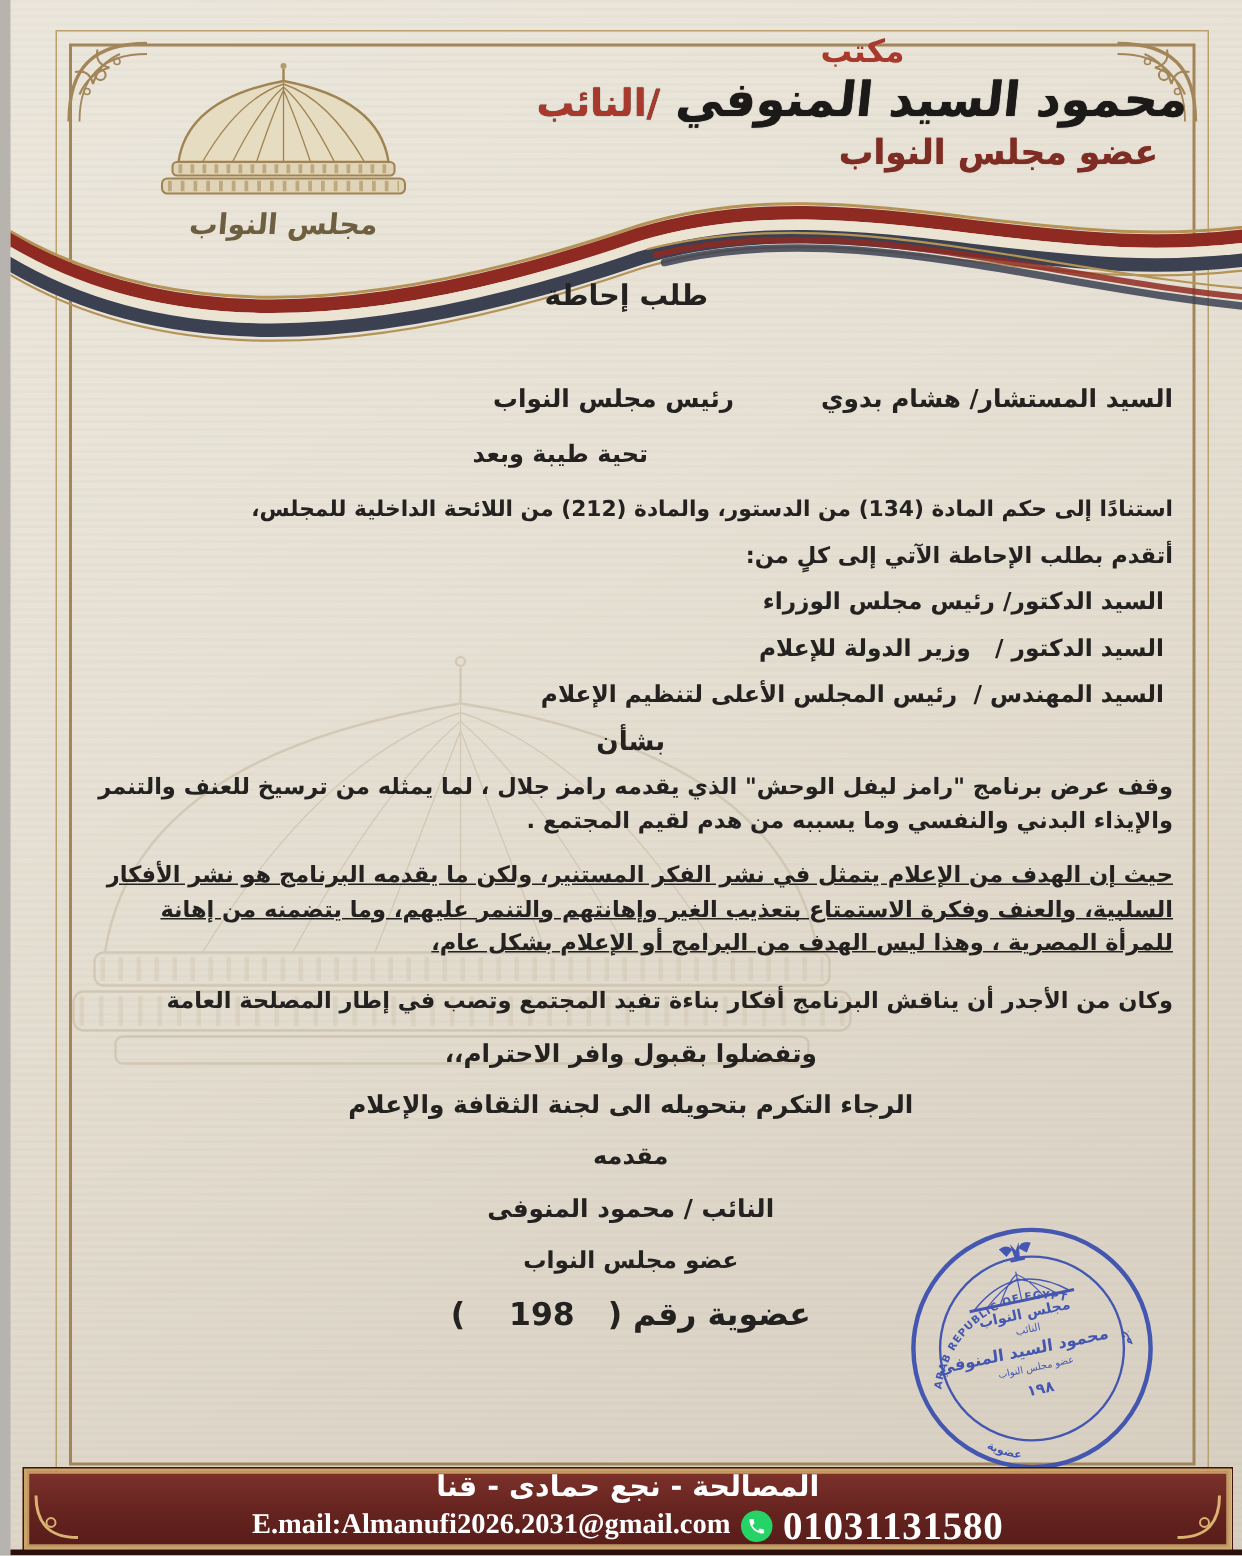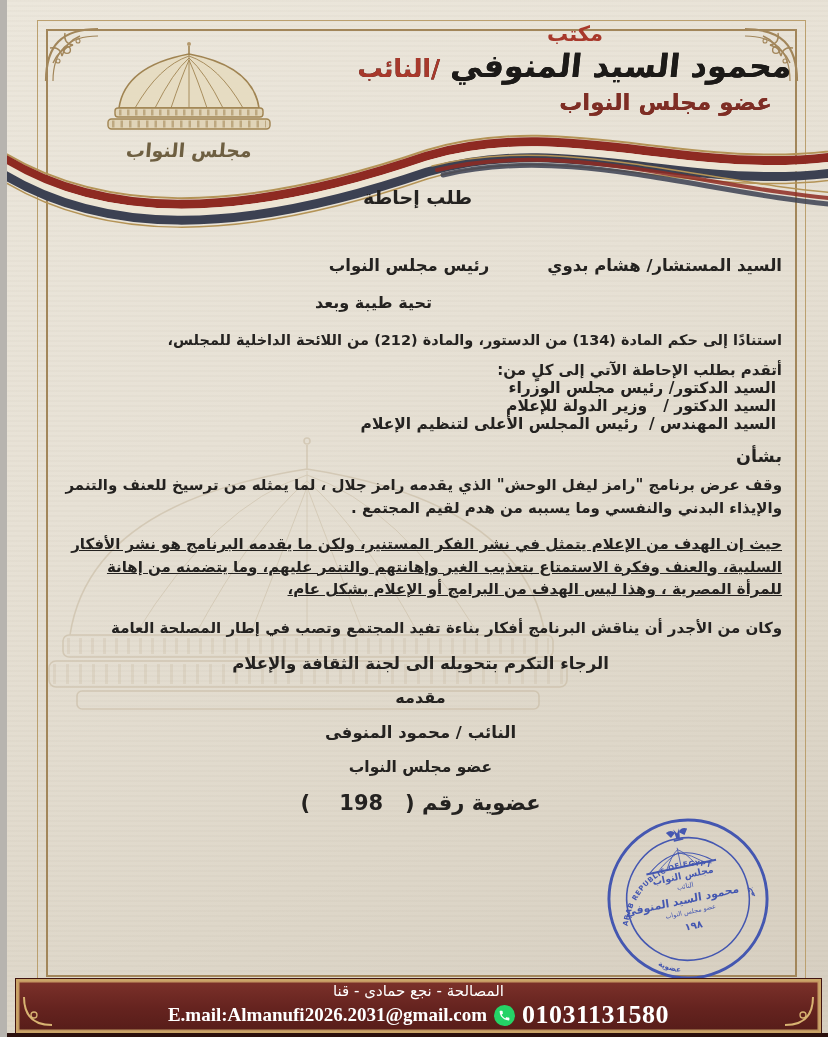--- a/index.html
+++ b/index.html
@@ -40,22 +40,22 @@
 
   .watermark { position:absolute; top:425px; left:28px; width:545px; height:300px; opacity:.5; pointer-events:none; }
 
   
   .content { position:absolute; top:256px; left:52px; right:46px; direction:rtl;
              color:#242220; font-weight:bold; text-align:right; }
   .row-addr { display:flex; gap:58px; font-size:16.5px; }
   .greeting   { margin-top:18px; margin-right:350px; font-size:16px; }
   .legal      { margin-top:20px; font-size:14.5px; }
   .intro      { margin-top:13px; font-size:15px; }
-  .recipient  { font-size:15.5px; margin-right:6px; }
-  .subject-label { margin-top:13px; text-align:right; font-size:17.5px; }
+  .recipient  { margin-top:13px; font-size:15.5px; margin-right:6px; }
+  .subject-label { margin-top:13px; text-align:center; font-size:17.5px; }
   .subject-par{ margin-top:8px;  line-height:1.5; font-size:15px; }
   .par        { margin-top:14px; line-height:1.5; font-size:15px;text-decoration:underline; }
   .par2       { margin-top:16px; line-height:1.5; font-size:15px; }
   .closing    { margin-top:15px; text-align:center; font-size:16.5px; }
   .referral   { margin-top:15px; text-align:center; font-size:16.5px; }
   .submitted  { margin-top:15px; text-align:center; font-size:16px; }
   .sig-name   { margin-top:16px; text-align:center; font-size:16.5px; }
   .sig-title  { margin-top:16px; text-align:center; font-size:15.5px; }
   .membership { margin-top:15px; text-align:center; font-size:21px; }
 
@@ -63,21 +63,21 @@
   .stamp-wrap { position:absolute; right:56px; bottom:54px; width:168px; height:168px;
                 transform:rotate(-12deg); opacity:.95; }
 
   
   .footer { position:absolute; left:9px; right:7px; bottom:4px; height:54px;
             background:linear-gradient(180deg,#7c312a 0%,#65231f 55%,#571d19 100%);
             border:2px solid #caa468;
             box-shadow:0 0 0 1px #40130f, inset 0 0 0 1.5px rgba(216,179,114,.8);
             display:flex; flex-direction:column; align-items:center; justify-content:center;
             color:#ffffff; overflow:hidden; }
-  .footer-address { font-size:15px; font-weight:normal; letter-spacing:1px; line-height:1.15; }
+  .footer-address { font-size:19px; font-weight:bold; letter-spacing:1px; line-height:1.15; }
   .footer-row { direction:ltr; display:flex; align-items:center; gap:7px; margin-top:1px;
                 font-family:"Liberation Serif", serif; line-height:1.05; }
   .footer-email { font-size:19px; font-weight:bold; }
   .wa-badge { width:21px; height:21px; border-radius:50%; background:#25d366;
               display:flex; align-items:center; justify-content:center; flex:0 0 auto; }
   .footer-phone { font-size:26px; font-weight:bold; letter-spacing:.5px; }
   .footer-curl { position:absolute; width:34px; height:34px; }
   .footer-curl.fl { left:3px; bottom:3px; transform:rotate(-90deg); }
   .footer-curl.fr { right:3px; bottom:3px; transform:rotate(180deg); }
 </style>
@@ -175,20 +175,21 @@
       <div class="greeting">تحية طيبة وبعد</div>
       <div class="legal">استنادًا إلى حكم المادة (134) من الدستور، والمادة (212) من اللائحة الداخلية للمجلس،</div>
       <div class="intro">أتقدم بطلب الإحاطة الآتي إلى كلٍ من:</div>
       <div class="recipient">السيد الدكتور/ رئيس مجلس الوزراء</div>
       <div class="recipient">السيد الدكتور /&nbsp;&nbsp; وزير الدولة للإعلام</div>
       <div class="recipient">السيد المهندس /&nbsp; رئيس المجلس الأعلى لتنظيم الإعلام</div>
       <div class="subject-label">بشأن</div>
       <div class="subject-par">وقف عرض برنامج "رامز ليفل الوحش" الذي يقدمه رامز جلال ، لما يمثله من ترسيخ للعنف والتنمر والإيذاء البدني والنفسي وما يسببه من هدم لقيم المجتمع .</div>
       <div class="par">حيث إن الهدف من الإعلام يتمثل في نشر الفكر المستنير، ولكن ما يقدمه البرنامج هو نشر الأفكار السلبية، والعنف وفكرة الاستمتاع بتعذيب الغير وإهانتهم والتنمر عليهم، وما يتضمنه من إهانة للمرأة المصرية ، وهذا ليس الهدف من البرامج أو الإعلام بشكل عام،</div>
       <div class="par2">وكان من الأجدر أن يناقش البرنامج أفكار بناءة تفيد المجتمع وتصب في إطار المصلحة العامة</div>
+      <div class="closing">وتفضلوا بقبول وافر الاحترام،،</div>
       <div class="referral">الرجاء التكرم بتحويله الى لجنة الثقافة والإعلام</div>
       <div class="submitted">مقدمه</div>
       <div class="sig-name">النائب / محمود المنوفى</div>
       <div class="sig-title">عضو مجلس النواب</div>
       <div class="membership">عضوية رقم (&nbsp;&nbsp; 198&nbsp;&nbsp;&nbsp; )</div>
     </div>
 
     <div class="stamp-wrap">
       <svg width="168" height="168" viewBox="0 0 170 170" xmlns="http://www.w3.org/2000/svg" xmlns:xlink="http://www.w3.org/1999/xlink">
         <defs>

